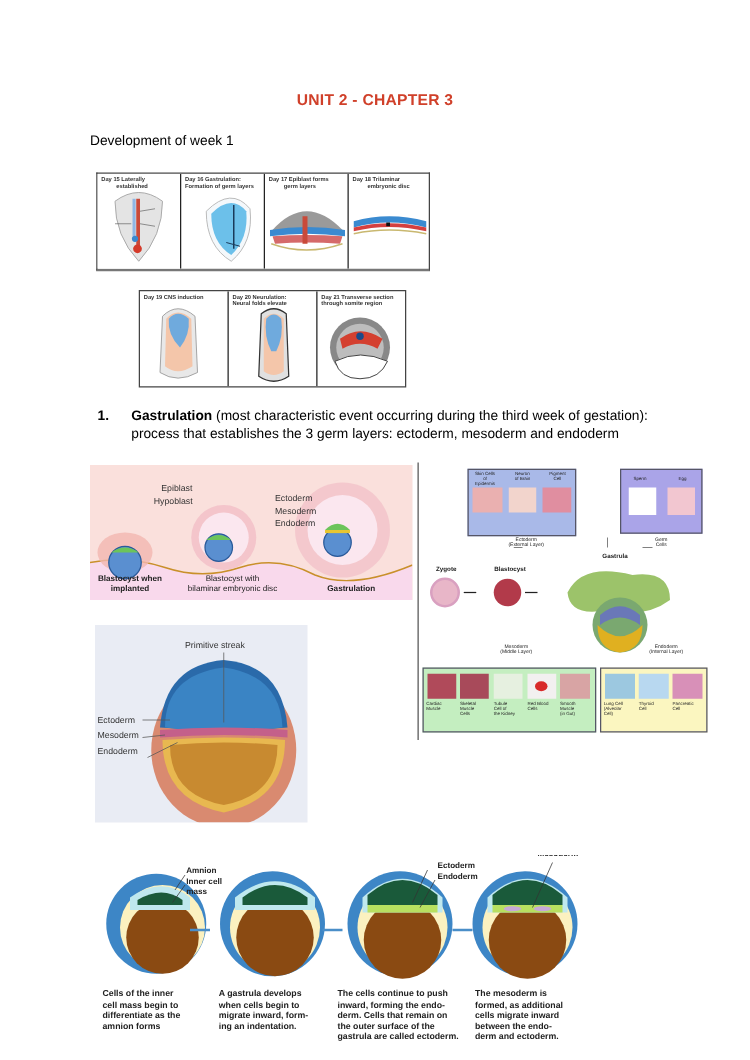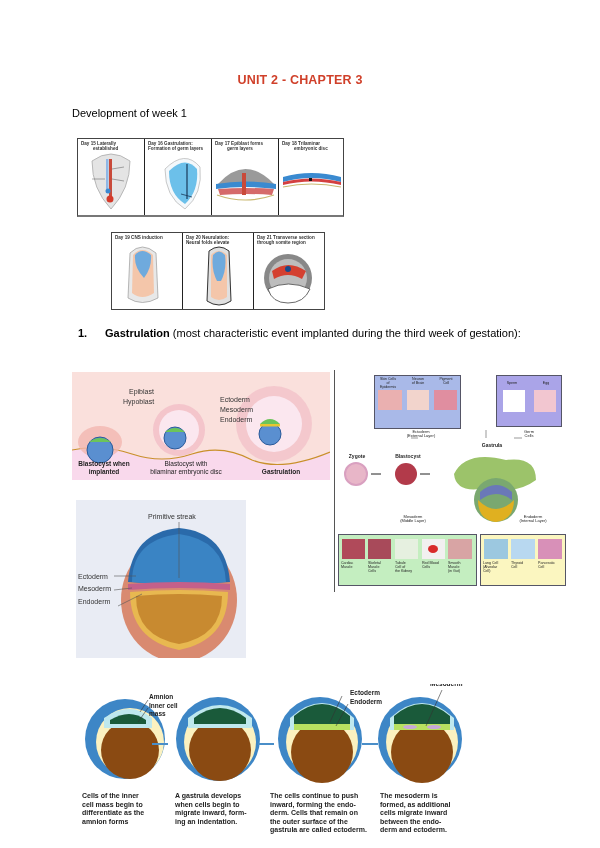--- a/index.html
+++ b/index.html
@@ -95,21 +95,22 @@
       <path d="M18,38 Q34,26 52,38 L48,46 Q34,38 20,46Z" fill="#d44030"></path>
       <circle cx="34" cy="36" r="3" fill="#1a4a8a"></circle>
       <path d="M14,56 Q34,46 56,56 Q50,70 34,70 Q18,70 14,56Z" fill="#fff" stroke="#444" stroke-width="0.8"></path>
     </svg>
   </div>
 </div>
 
 <div class="abs item">
   <span class="num">1.</span>
   <div class="txt">
-    <b>Gastrulation</b><span> (most characteristic event implanted during the third week of gestation):</span><br>
+    <b>Gastrulation</b><span> (most characteristic event occurring during the third week of gestation):</span><br>
+    <span>process that establishes the 3 germ layers: ectoderm, mesoderm and endoderm</span>
   </div>
 </div>
 
 <div class="fig" style="left:72px; top:372px; width:258px; height:108px; background:#fae0dc;">
   <svg width="258" height="108" style="position:absolute;left:0;top:0">
     <path d="M0,78 Q30,72 60,82 Q90,92 120,82 Q150,72 180,88 Q210,100 258,80 L258,108 L0,108Z" fill="#f9d9ec"></path>
     <path d="M0,78 Q30,72 60,82 Q90,92 120,82 Q150,72 180,88 Q210,100 258,80" fill="none" stroke="#c9902a" stroke-width="1.2"></path>
     <ellipse cx="28" cy="70" rx="22" ry="16" fill="#f2b6b0" opacity="0.8"></ellipse>
     <circle cx="28" cy="78" r="13" fill="#5a8fd0" stroke="#2a5a9a" stroke-width="1"></circle>
     <path d="M17,70 Q28,62 39,70 Z" fill="#6cc45a"></path>

